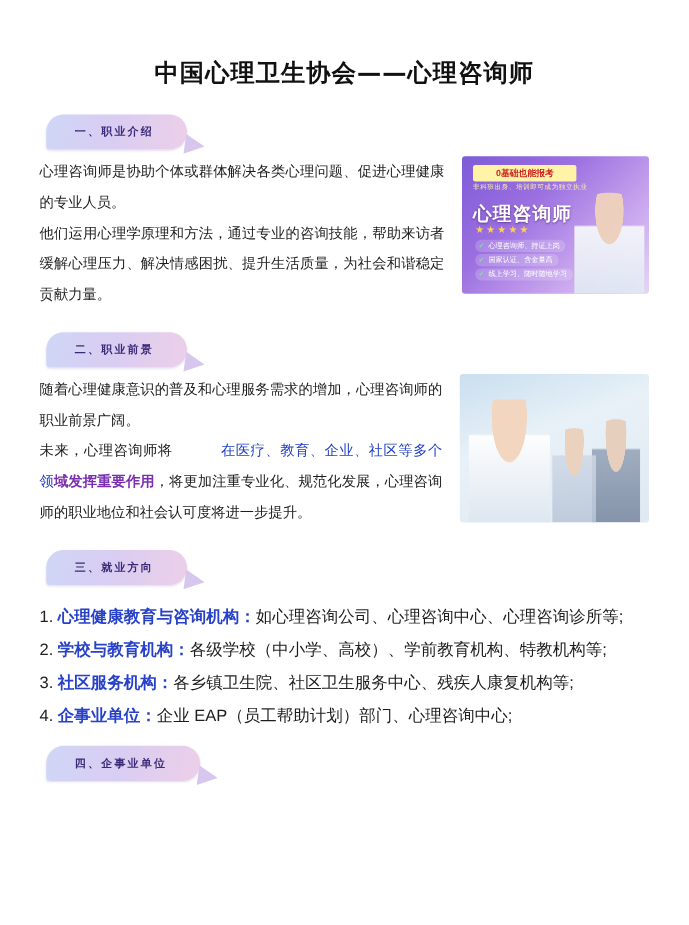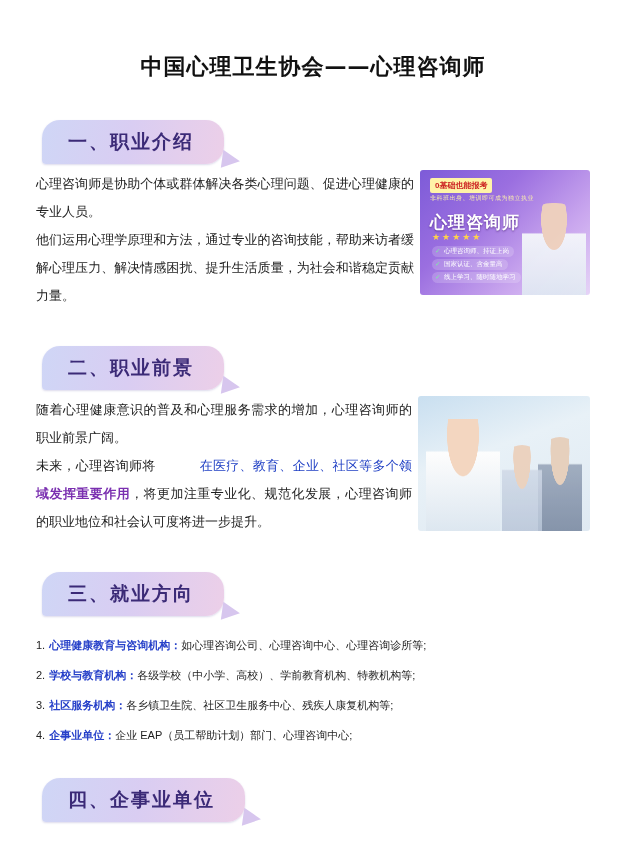--- a/index.html
+++ b/index.html
@@ -29,27 +29,27 @@
     letter-spacing: 1px;
     color: #111111;
     margin: 12px 0 22px 0;
     font-family: "DejaVu Sans", "Liberation Sans", sans-serif;
   }
 
   
   .ribbon {
     position: relative;
     display: inline-block;
-    margin: 16px 0 6px 6px;
+    margin: 0 0 6px 6px;
     padding: 9px 30px 9px 26px;
     background: linear-gradient(100deg, #cfd6f6 0%, #d9cdf2 48%, #eccfe8 100%);
     border-radius: 18px 18px 18px 4px;
     color: #3b2a77;
     font-weight: bold;
-    font-size: 19px;
+    font-size: 10px;
     letter-spacing: 2px;
     box-shadow: 0 1px 2px rgba(120,110,180,0.25);
   }
   .ribbon::after {
     content: "";
     position: absolute;
     right: -16px;
     bottom: -5px;
     width: 0;
     height: 0;
@@ -71,21 +71,21 @@
     text-align: justify;
   }
   .para + .para { margin-top: 0; }
 
   .txt-col {
     width: 380px;
   }
   .row {
     display: flex;
     align-items: flex-start;
-    gap: 6px;
+    gap: 16px;
   }
 
   
   .img-box {
     flex: 0 0 auto;
     border-radius: 3px;
     overflow: hidden;
     position: relative;
   }
   .img1 {
@@ -93,21 +93,21 @@
     height: 125px;
     background: linear-gradient(135deg, #7d5bd8 0%, #9b6fe0 35%, #c9a6ee 70%, #e6d4f7 100%);
   }
   .img1 .badge {
     position: absolute;
     top: 8px; left: 10px;
     background: #fff3a8;
     color: #c22;
     font-size: 8px;
     font-weight: bold;
-    padding: 2px 5px;
+    padding: 2px 21px;
     border-radius: 2px;
   }
   .img1 .sub {
     position: absolute;
     top: 24px; left: 10px;
     color: #f7e9b0;
     font-size: 6px;
     letter-spacing: 0.5px;
   }
   .img1 .headline {
@@ -181,21 +181,21 @@
                 linear-gradient(180deg, rgba(255,255,255,0) 28%, #8f9db3 30%, #6f7f98 100%);
   }
 
   
   .list {
     margin: 8px 0 0 0;
     padding: 0;
     list-style: none;
   }
   .list li {
-    font-size: 11px;
+    font-size: 15px;
     line-height: 30px;
     color: #1d1d1d;
   }
   .li-num { color: #222; margin-right: 4px; }
   .li-key {
     color: #2741c9;
     font-weight: bold;
   }
   .hl-blue {
     color: #1f3fc4;

